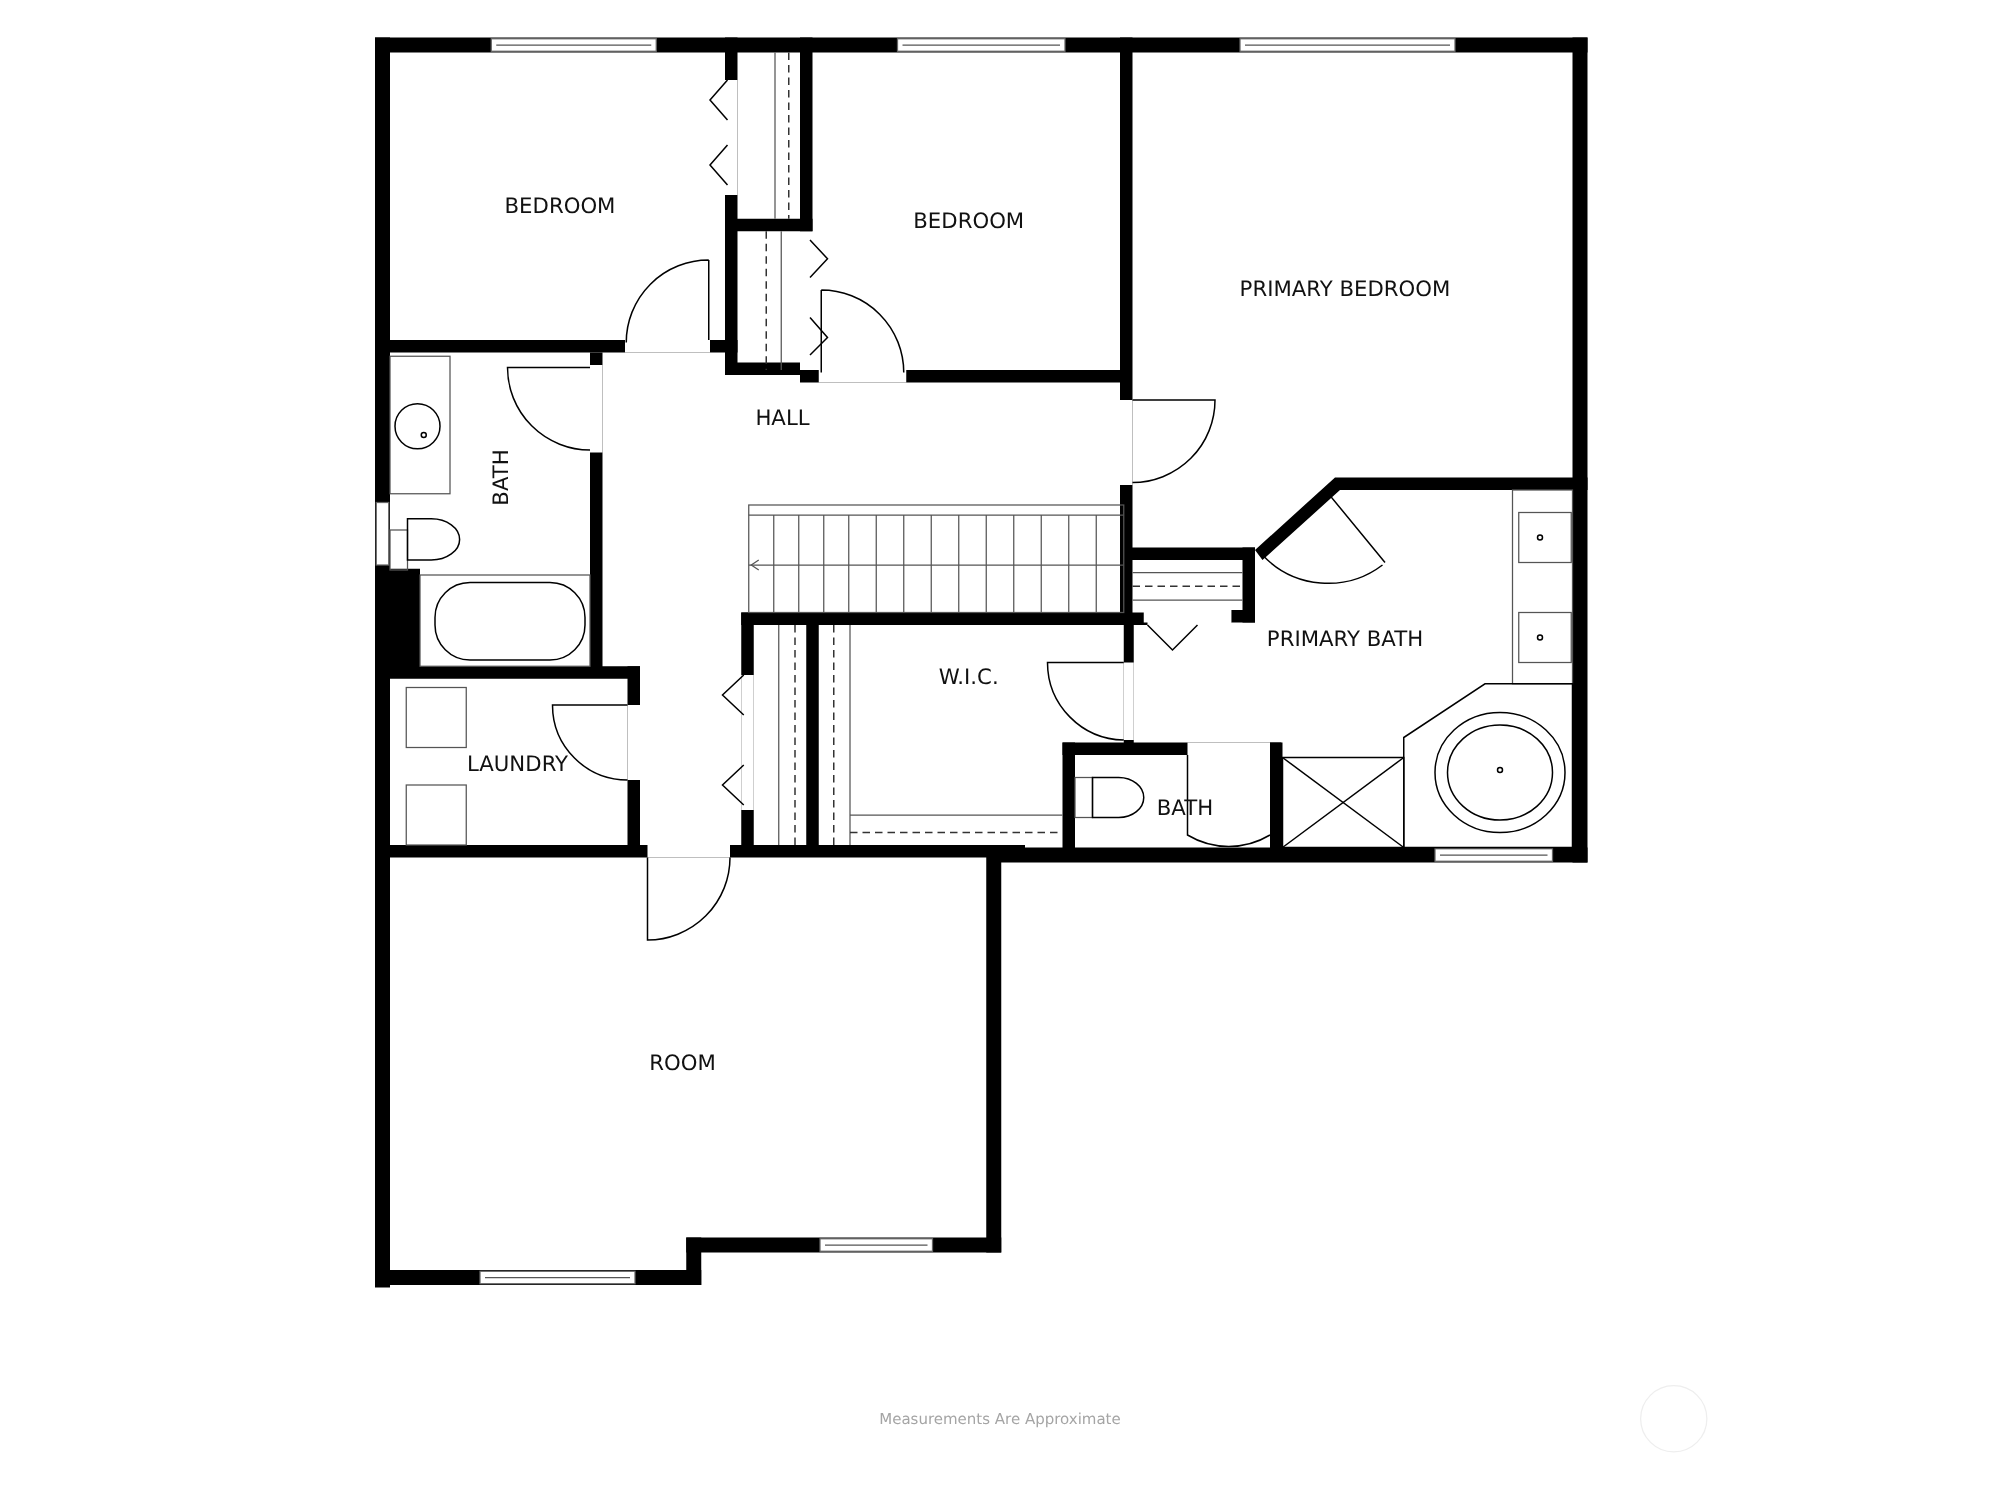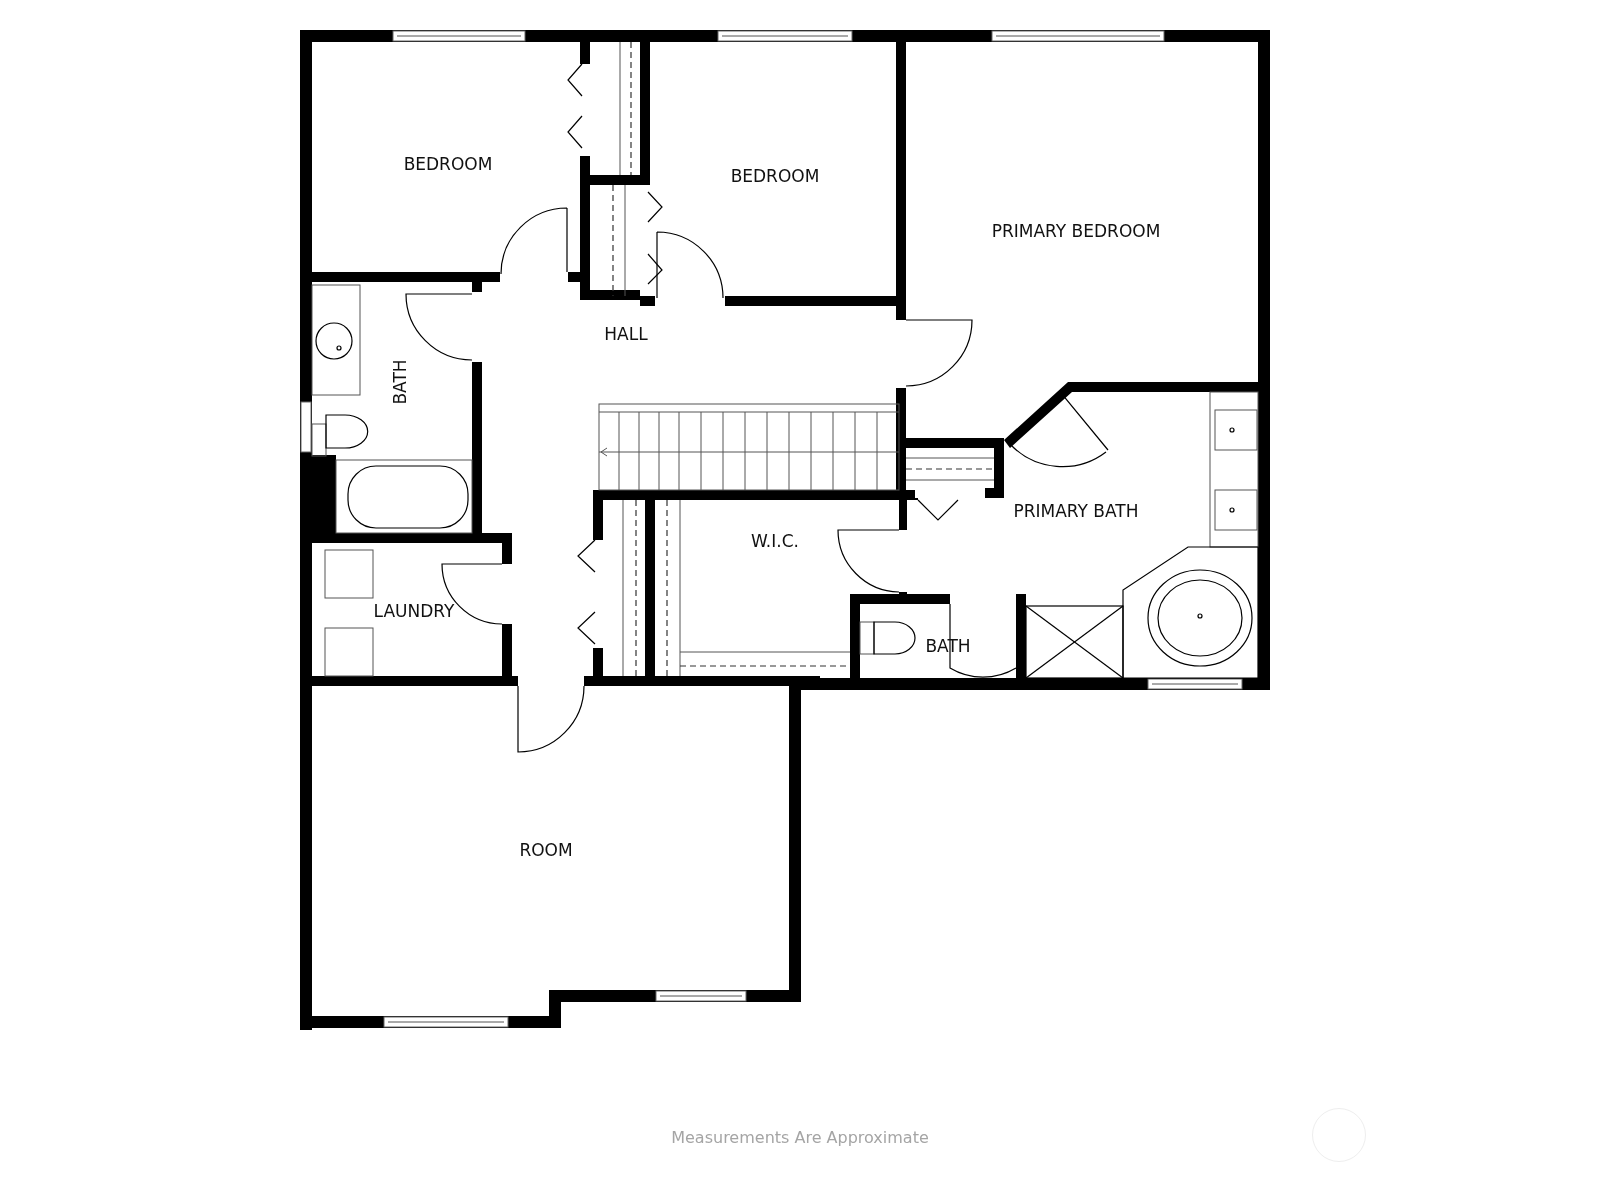--- a/index.html
+++ b/index.html
@@ -5,21 +5,21 @@
   html, body { margin:0; padding:0; background:#ffffff; }
   body { width:1600px; height:1200px; position:relative; overflow:hidden; font-family:"DejaVu Sans", sans-serif; }
   #plan { position:absolute; left:0; top:0; width:1600px; height:1200px; }
   .wall { fill:#000; }
   .thin { fill:none; stroke:#000; stroke-width:1.2; }
   .thin-g { fill:none; stroke:#555; stroke-width:1; }
   .dash { fill:none; stroke:#333; stroke-width:1.2; stroke-dasharray:6 4; }
   .win { fill:#fff; stroke:#666; stroke-width:1; }
   .gap { fill:#fff; }
   .label { font-family:"DejaVu Sans", sans-serif; font-size:17px; fill:#111; }
-  .footer { position:absolute; left:0; width:1600px; top:1128px; text-align:center; font-size:16px; color:#a5a5a5; font-family:"DejaVu Sans", sans-serif; }
+  .footer { position:absolute; left:0; width:1600px; top:1128px; text-align:center; font-size:12px; color:#a5a5a5; font-family:"DejaVu Sans", sans-serif; }
   .badge { position:absolute; left:1312px; top:1108px; width:52px; height:52px; border-radius:50%; border:1.5px solid #eeeeee; }
 </style>
 </head>
 <body>
 
 <svg id="plan" viewBox="0 0 1600 1200" xmlns="http://www.w3.org/2000/svg">
 
   <g>
 
     <rect class="wall" x="300" y="30" width="970" height="12"></rect>

